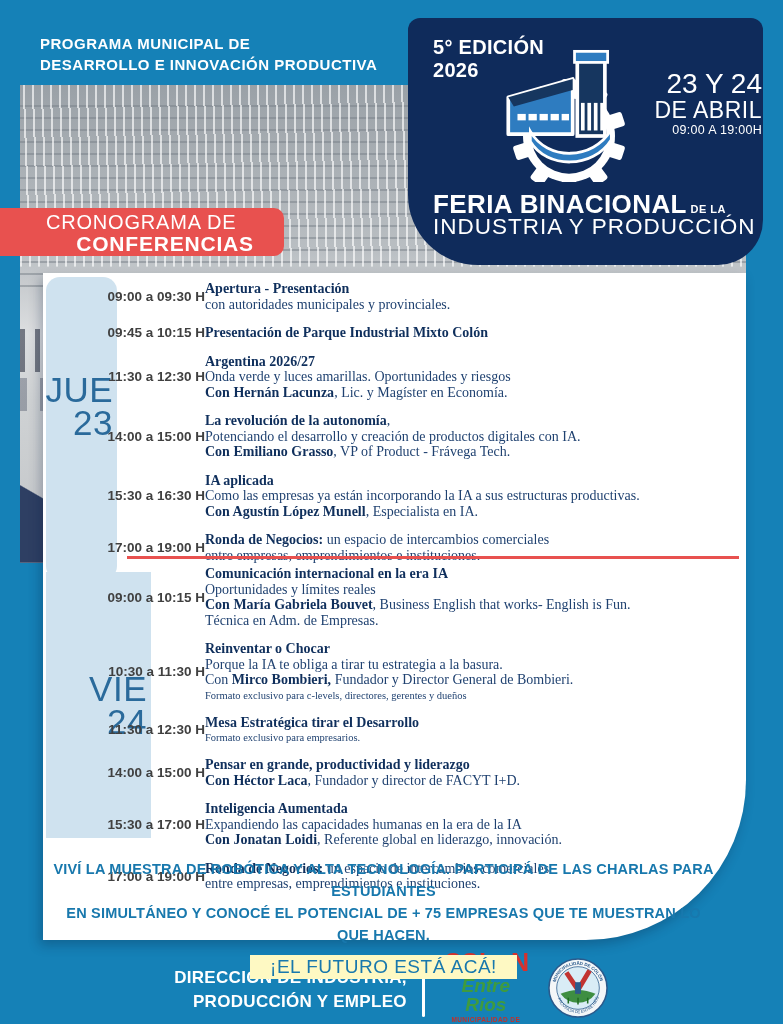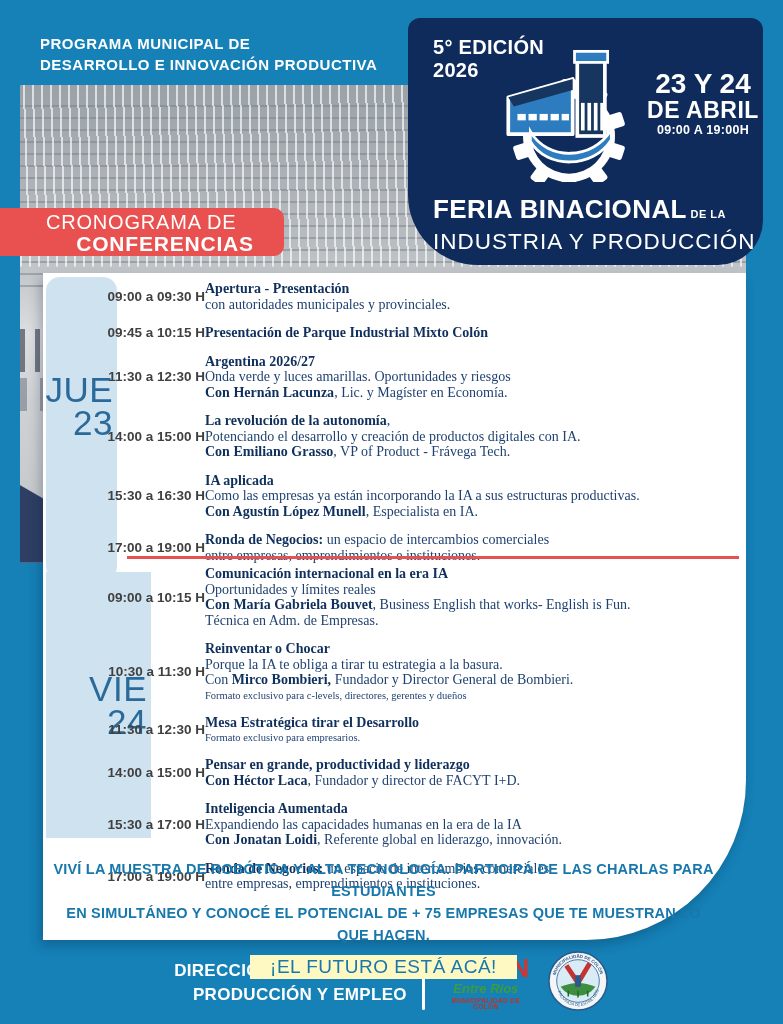--- a/index.html
+++ b/index.html
@@ -45,25 +45,25 @@
   
   .banner{position:absolute;left:0;top:192px;width:284px;height:48px;background:#e8514f;
     border-radius:0 10px 10px 0;color:#fff;padding:4px 0 0 46px;box-sizing:border-box;z-index:4;margin-top:16px;}
   .banner .l1{font-size:20px;font-weight:400;letter-spacing:.8px;line-height:21px;}
   .banner .l2{font-size:21px;font-weight:800;letter-spacing:.8px;line-height:21px;text-align:center;}
 
   
   .badge{position:absolute;left:408px;top:18px;width:355px;height:247px;background:#0f2b5b;
     border-radius:12px 12px 45px 70px;z-index:3;color:#fff;}
   .edition{position:absolute;left:25px;top:18px;font-size:20px;font-weight:800;line-height:23px;letter-spacing:.3px;}
-  .dates{position:absolute;left:236px;top:52px;width:118px;text-align:center;font-weight:700;}
+  .dates{position:absolute;left:236px;top:52px;width:118px;text-align:right;font-weight:400;}
   .dates .d1{font-size:28px;line-height:28px;}
   .dates .d2{font-size:23px;line-height:24px;letter-spacing:.5px;}
   .dates .d3{font-size:12.5px;line-height:16px;letter-spacing:.3px;}
-  .fair-title{position:absolute;left:25px;top:177px;line-height:28px;white-space:nowrap;}
+  .fair-title{position:absolute;left:25px;top:177px;line-height:18px;white-space:nowrap;}
   .fair-title .main{font-size:26px;font-weight:800;letter-spacing:.4px;}
   .fair-title .dela{font-size:11px;font-weight:600;letter-spacing:.5px;}
   .fair-title .sub{font-size:22.5px;font-weight:300;letter-spacing:1px;}
   .logo-wrap{position:absolute;left:66px;top:26px;width:190px;height:138px;}
 
   
   .card{position:absolute;left:43px;top:273px;width:703px;height:667px;background:#fff;
     border-radius:0 0 160px 0;z-index:2;box-shadow:-3px 5px 12px rgba(8,25,55,.28);}
   .day-band{position:absolute;left:3px;width:71px;background:#cfe2ef;}
   .band-jue{top:4px;height:303px;border-radius:14px;}
@@ -93,21 +93,21 @@
     font-size:19px;font-weight:500;letter-spacing:.5px;padding:1px 20px;}
 
   
   .footer{position:absolute;left:0;right:0;top:950px;display:flex;justify-content:center;
     align-items:center;gap:15px;z-index:1;}
   .dept{text-align:right;color:#fff;font-size:17px;font-weight:800;line-height:1.4;letter-spacing:.3px;}
   .footer-sep{width:3px;height:54px;background:#fff;border-radius:2px;}
   .colon-logo{width:92px;text-align:center;line-height:1;}
   .colon-name{font-size:25px;font-weight:900;color:#d6322e;letter-spacing:-1px;}
   .sun{display:inline-block;color:#ffd23f;text-shadow:0 0 2px #f08c00;font-size:21px;transform:translateY(1px);}
-  .colon-script{font-size:13px;font-style:italic;font-weight:700;color:#3f9b3f;margin-top:1px;}
+  .colon-script{font-size:19px;font-style:italic;font-weight:700;color:#3f9b3f;margin-top:1px;}
   .colon-caption{font-size:6.5px;font-weight:700;color:#c0302c;letter-spacing:.4px;margin-top:3px;}
 </style>
 </head>
 <body>
 
 <div class="poster">
 
   <div class="program-title">
     <div>PROGRAMA MUNICIPAL DE</div>
     <div>DESARROLLO E INNOVACIÓN PRODUCTIVA</div>

